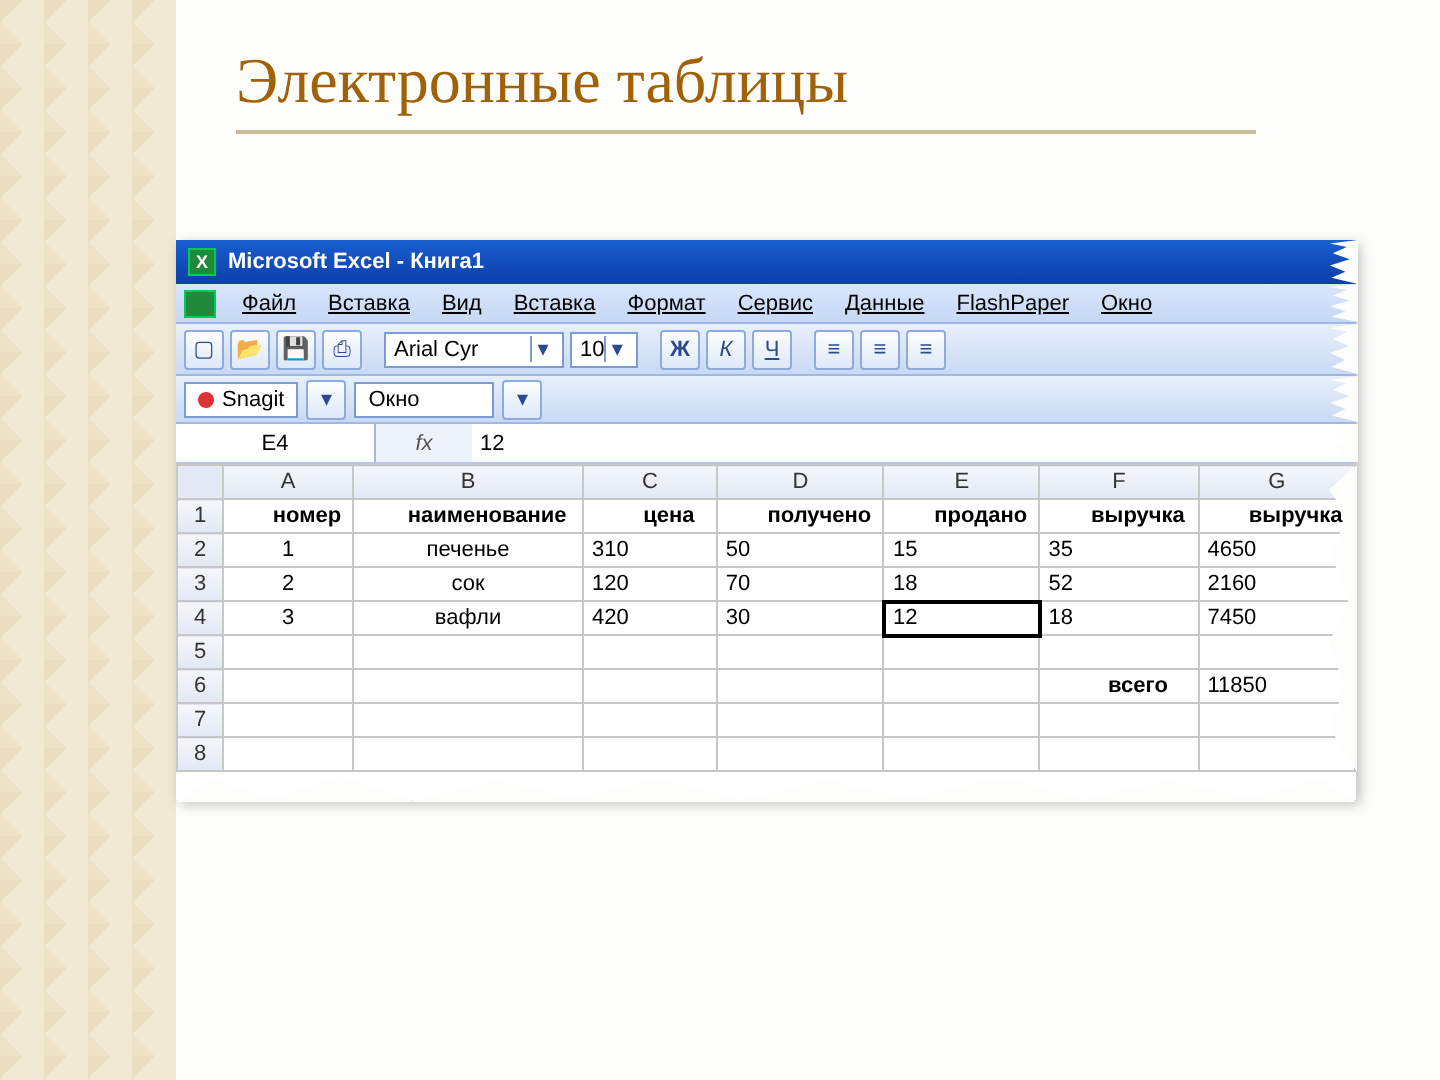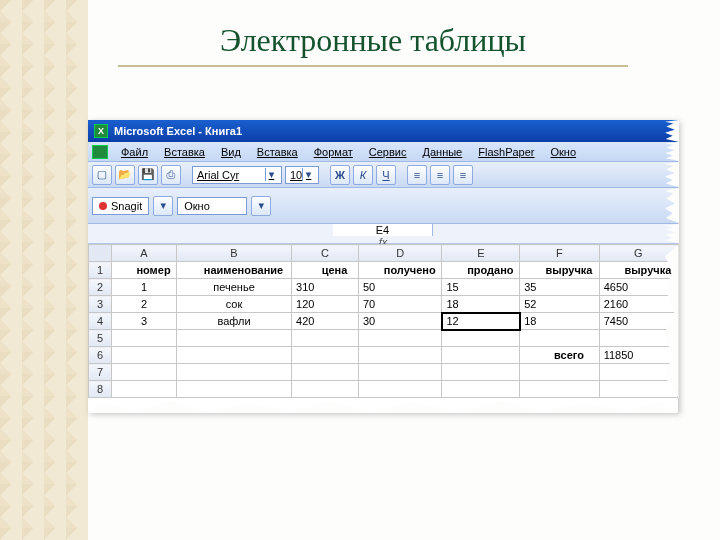--- a/index.html
+++ b/index.html
@@ -14,23 +14,22 @@
   .deco {
     position: absolute; left: 0; top: 0; width: 88px; height: 540px;
     background:
       linear-gradient(135deg, rgba(200,170,110,.18) 0, rgba(200,170,110,.18) 8px, transparent 8px, transparent 16px),
       linear-gradient(45deg, rgba(200,170,110,.12) 0, rgba(200,170,110,.12) 8px, transparent 8px, transparent 16px),
       #f2e9d4;
     background-size: 22px 22px, 22px 22px, auto;
   }
   .slide-title {
     position: absolute; left: 118px; top: 22px;
-    font-size: 32px; color: #14532d;
+    font-size: 32px; color: #a16207;
     font-family: Georgia, 'Times New Roman', serif;
-    text-align: center;
   }
   .slide-title::after{
     content:""; display:block; width: 510px; height:2px;
     background:#c9bc96; margin-top:6px;
   }
 
   .excel {
     position: absolute; left: 88px; top: 120px; width: 590px;
     box-shadow: 2px 2px 6px rgba(0,0,0,.25);
     font-size: 11px;
@@ -67,37 +66,36 @@
     border-bottom:1px solid #9fb9e3;
   }
   .tbtn{
     width:20px;height:20px;border:1px solid #8faade;border-radius:2px;
     background:linear-gradient(#fdfefe,#dde8f8);
     display:flex;align-items:center;justify-content:center;font-size:11px;color:#2a4b8d;
   }
   .sep{width:5px;}
   .fontbox,.sizebox{
     height:18px;background:#fff;border:1px solid #7b9bd4;
-    display:flex;align-items:center;padding:0 4px;font-size:11px;text-decoration:underline;
+    display:flex;align-items:center;padding:0 4px;font-size:11px;
   }
   .fontbox{width:90px;} .sizebox{width:34px;justify-content:flex-end;}
   .dd{width:12px;text-align:center;color:#2a4b8d;border-left:1px solid #7b9bd4;margin-left:auto;}
 
   .toolbar2{
-    height:36px;background:linear-gradient(#e8effb,#c9daf4);
+    height:24px;background:linear-gradient(#e8effb,#c9daf4);
     display:flex;align-items:center;padding:0 4px;gap:4px;
     border-bottom:1px solid #9fb9e3;
   }
   .snagit{height:18px;background:#fff;border:1px solid #7b9bd4;padding:0 6px;display:flex;align-items:center;gap:4px;}
   .reddot{width:8px;height:8px;border-radius:50%;background:#d33;}
 
   .fbar{
     height:20px;background:#eef3fb;display:flex;align-items:center;
     border-bottom:1px solid #b7c7e3;
-    flex-direction:column;
   }
   .namebox{width:100px;border-right:1px solid #9fb9e3;height:100%;display:flex;align-items:center;justify-content:center;background:#fff;}
   .fx{width:48px;text-align:center;font-style:italic;color:#555;}
   .fxval{flex:1;padding-left:4px;background:#fff;height:100%;display:flex;align-items:center;}
 
   table.sheet{border-collapse:collapse;width:100%;background:#fff;}
   table.sheet th,table.sheet td{
     border:1px solid #c7c7c7;height:17px;font-size:11px;
     padding:0 4px;text-align:center;white-space:nowrap;overflow:hidden;
   }

